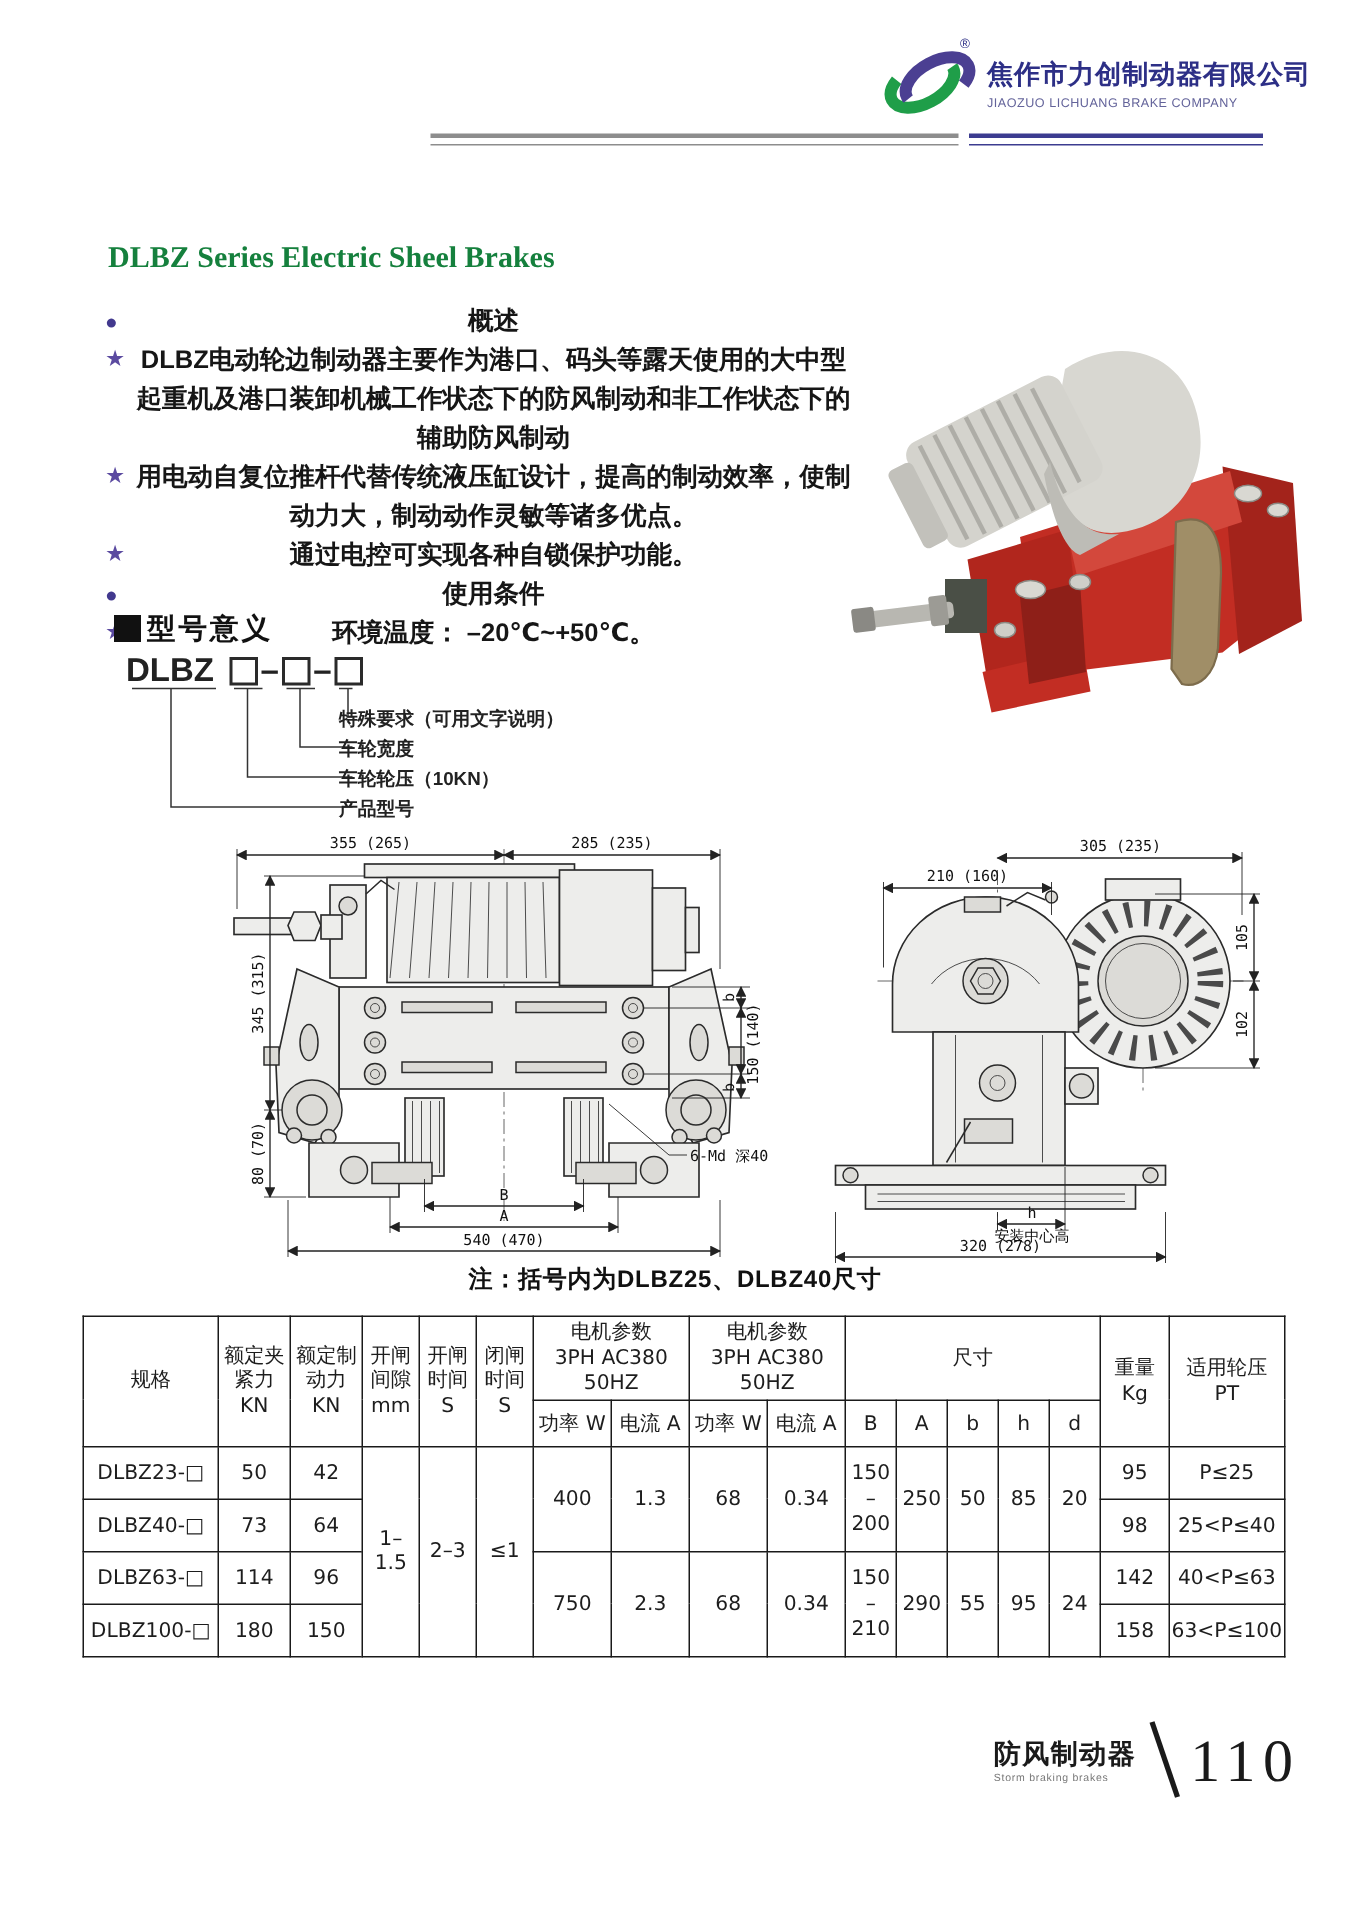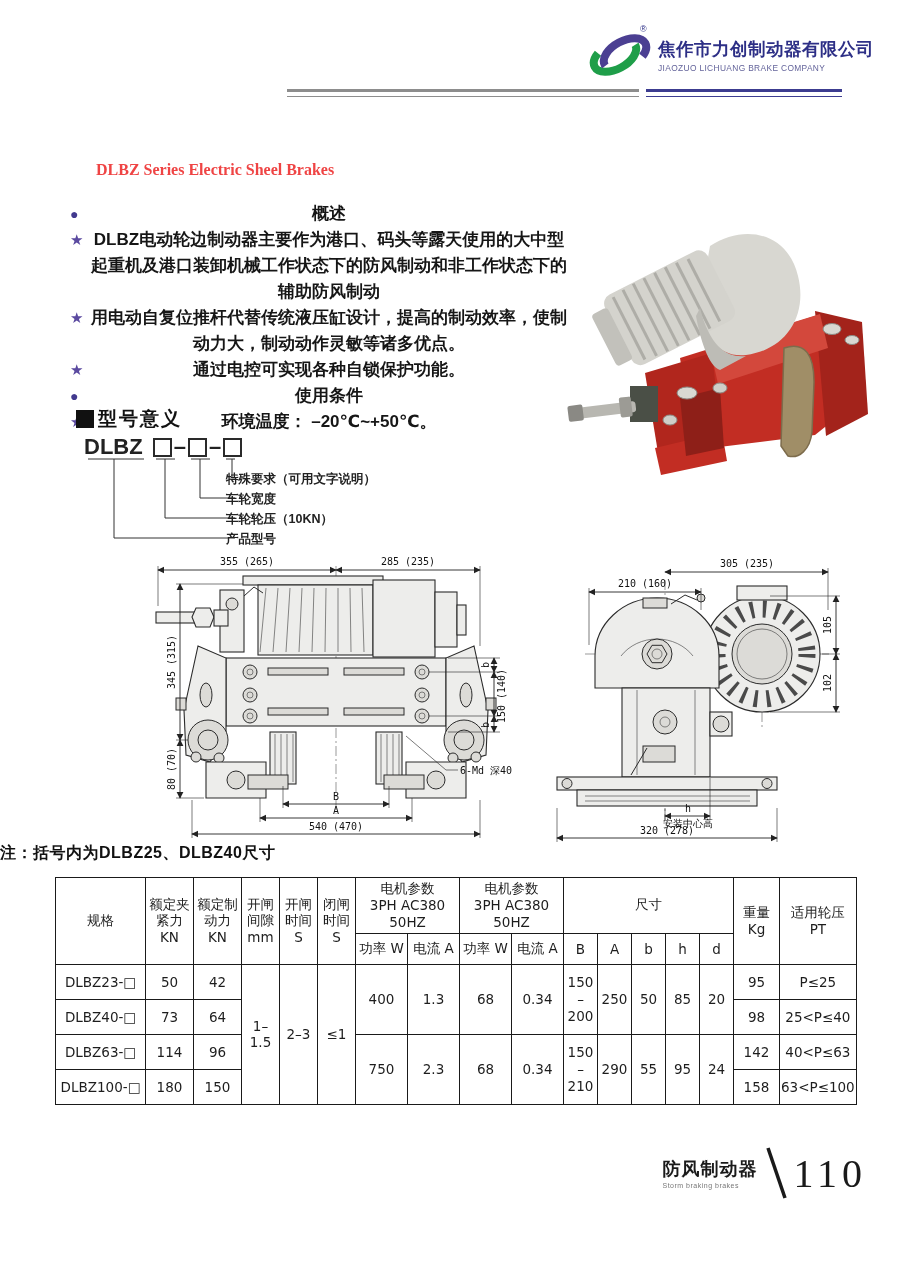--- a/index.html
+++ b/index.html
@@ -17,22 +17,22 @@
   .rule{position:absolute;left:287px;top:89px;display:flex;gap:7px;}
   .rule .seg{height:8px;box-sizing:border-box;border-top:3.5px solid;border-bottom:1.5px solid;}
   .rule .seg.gray{width:352px;border-color:#8d8d8d;}
   .rule .seg.navy{width:196px;border-color:#3c3c90;}
 
   
   .title-row{position:absolute;left:44px;top:126px;display:flex;align-items:center;}
   .t-sq{width:21px;height:21px;background:#2d2f86;margin-right:3px;flex:none;}
   .t-cn{font-size:27px;font-weight:bold;color:#2d2f86;letter-spacing:1.5px;
         font-family:"Liberation Serif","DejaVu Serif",serif;white-space:nowrap;}
-  .t-en{position:absolute;left:72px;top:161px;font-size:16px;font-weight:bold;color:#ef4444;
-        font-family:"Liberation Serif","DejaVu Serif",serif;margin-left:24px;}
+  .t-en{position:absolute;left:72px;top:161px;font-size:20px;font-weight:bold;color:#15803d;
+        font-family:"Liberation Serif","DejaVu Serif",serif;}
 
   
   .overview{position:absolute;left:70px;top:201px;width:497px;font-size:17px;font-weight:bold;
             color:#161616;line-height:26px;}
   .li{display:flex;}
   .li .mark{width:21px;flex:none;}
   .mark.dot{color:#42398e;font-size:14px;}
   .mark.star{color:#5b4aa0;font-size:15px;}
   .li .txt{flex:1;text-align:center;}
 
@@ -56,21 +56,21 @@
   .draw-side{position:absolute;left:525px;top:550px;}
   svg .mach{fill:#ededeb;stroke:#2b2b2b;stroke-width:1.1;}
   svg .mach2{fill:#dcdbd7;stroke:#2b2b2b;stroke-width:1;}
   svg .ln{stroke:#2b2b2b;stroke-width:1;fill:none;}
   svg .thin{stroke:#3a3a3a;stroke-width:0.6;fill:none;}
   svg .dim{stroke:#222;stroke-width:0.9;fill:none;}
   svg .ext{stroke:#222;stroke-width:0.6;fill:none;}
   svg .cl{stroke:#555;stroke-width:0.6;fill:none;stroke-dasharray:10 3 2 3;}
   svg .dtx{font-family:"DejaVu Sans Mono","Liberation Mono",monospace;font-size:10px;fill:#111;}
 
-  .note{position:absolute;left:0;top:843px;width:900px;text-align:left;
+  .note{position:absolute;left:0;top:843px;width:900px;text-align:center;
         font-size:16px;font-weight:bold;color:#111;letter-spacing:0.5px;}
 
   
   .spec-table{position:absolute;left:55px;top:877px;border-collapse:collapse;table-layout:fixed;}
   .spec-table th,.spec-table td{border:1px solid #1a1a1a;text-align:center;vertical-align:middle;
         font-weight:normal;font-size:13.5px;color:#1d1d1d;padding:2px 1px;
         font-family:"DejaVu Sans","Liberation Sans",sans-serif;}
   .pre{white-space:pre-line;line-height:1.25;}
 
   

